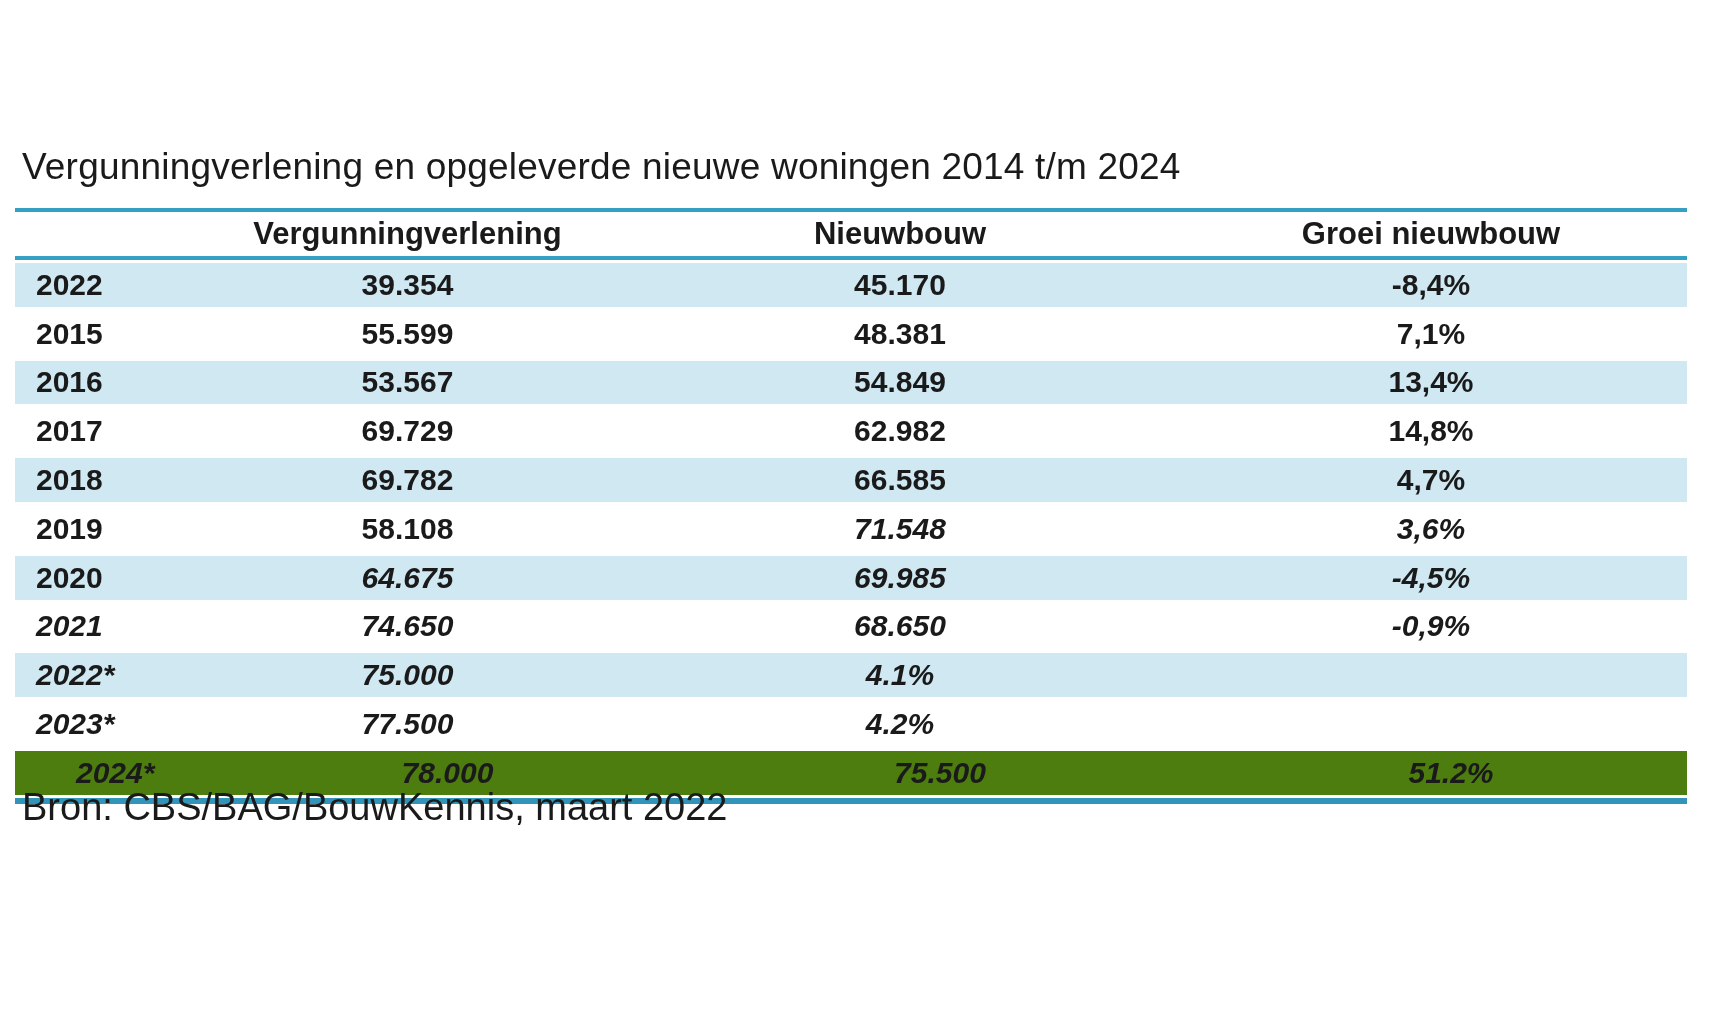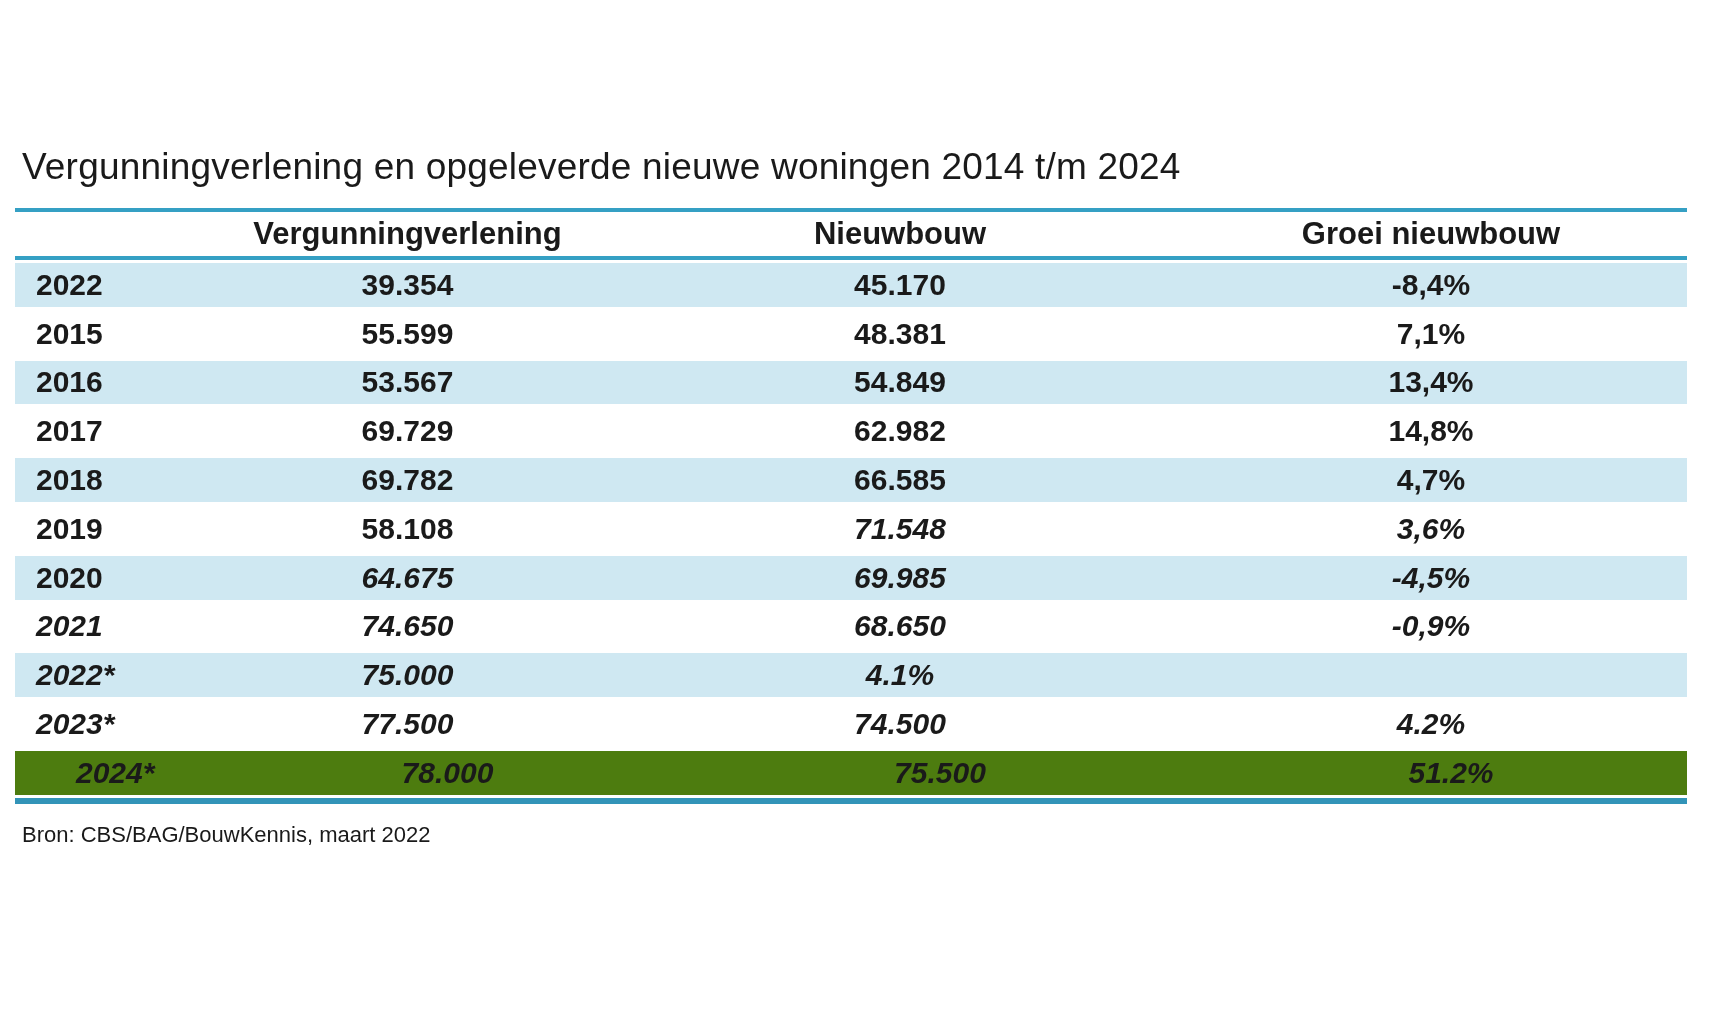--- a/index.html
+++ b/index.html
@@ -39,22 +39,22 @@
     border-top:3px solid #ffffff;
     border-bottom:2px solid #ffffff;
     background-clip:padding-box;
     font-size:30px;font-weight:700;
   }
   .data-row.shaded{background-color:#cfe8f2;}
   .cell-year{padding-left:21px;text-align:left;white-space:nowrap;}
   .cell-num{text-align:center;white-space:nowrap;}
   .italic{font-style:italic;}
   .footer{
-    position:absolute;left:22px;top:822px;
-    font-size:22px;font-weight:400;white-space:nowrap;
+    position:absolute;left:22px;top:786px;
+    font-size:38px;font-weight:400;white-space:nowrap;
   }
 </style>
 </head>
 <body>
 
 <div class="canvas">
 
   <div class="title">Vergunningverlening en opgeleverde nieuwe woningen 2014 t/m 2024</div>
 
   <div class="table-wrap">
@@ -120,21 +120,20 @@
           <div class="cell-num italic">-0,9%</div>
         </div>
         <div class="grid-row data-row shaded" style="background-color: rgb(207, 232, 242);">
           <div class="cell-year italic">2022*</div>
           <div class="cell-num italic">75.000</div>
           <div class="cell-num italic">4.1%</div>
         </div>
         <div class="grid-row data-row">
           <div class="cell-year italic">2023*</div>
           <div class="cell-num italic">77.500</div>
-          <div class="cell-num italic">74.500</div>
           <div class="cell-num italic">4.2%</div>
         </div>
         <div class="grid-row data-row shaded" style="background-color: #4d7c0f; padding-left: 40px;">
           <div class="cell-year italic">2024*</div>
           <div class="cell-num italic">78.000</div>
           <div class="cell-num italic">75.500</div>
           <div class="cell-num italic">51.2%</div>
         </div>
       </div>
 

